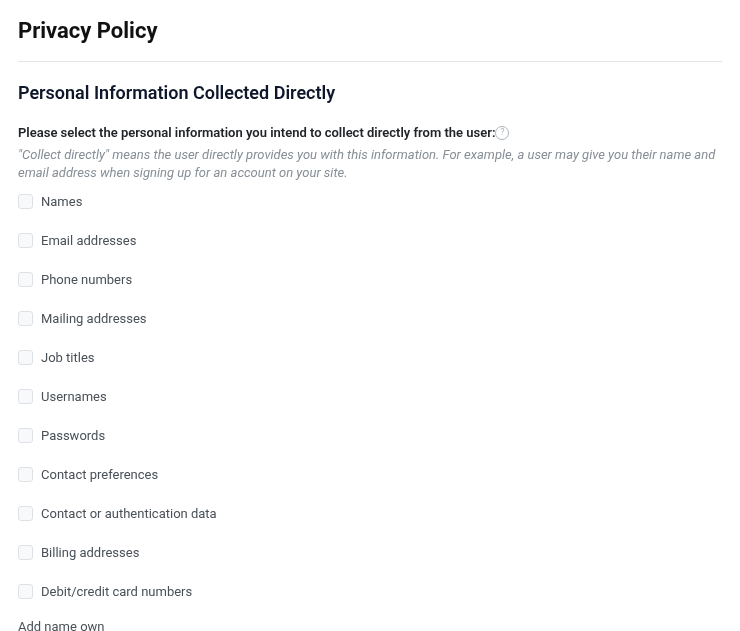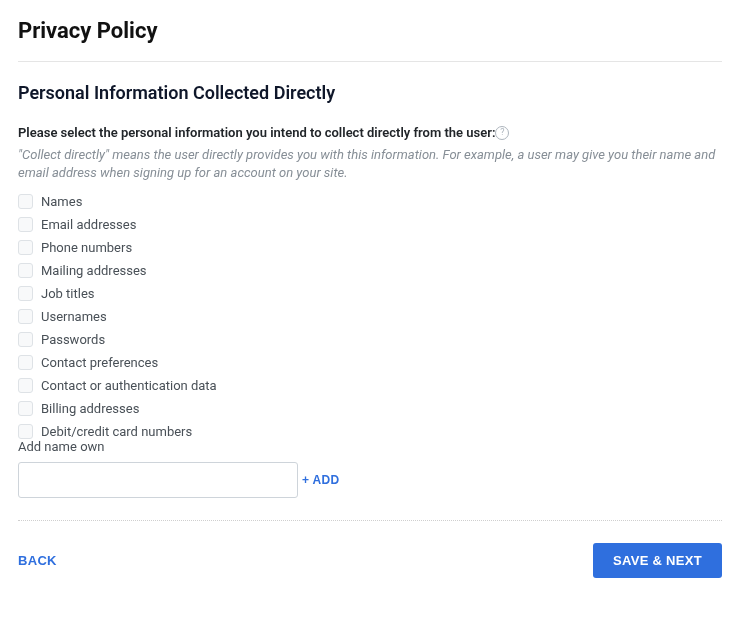--- a/index.html
+++ b/index.html
@@ -57,21 +57,22 @@
     .help-text {
       font-size: 13px;
       font-style: italic;
       color: #868e96;
       margin-bottom: 12px;
       line-height: 1.4;
     }
     .checkbox-list {
       display: flex;
       flex-direction: column;
-      gap: 8px;
+      gap: 24px;
+      margin-bottom: 20px;
       text-align: right;
     }
     .checkbox-row {
       display: flex;
       align-items: center;
       gap: 8px;
     }
     .checkbox {
       width: 15px;
       height: 15px;

